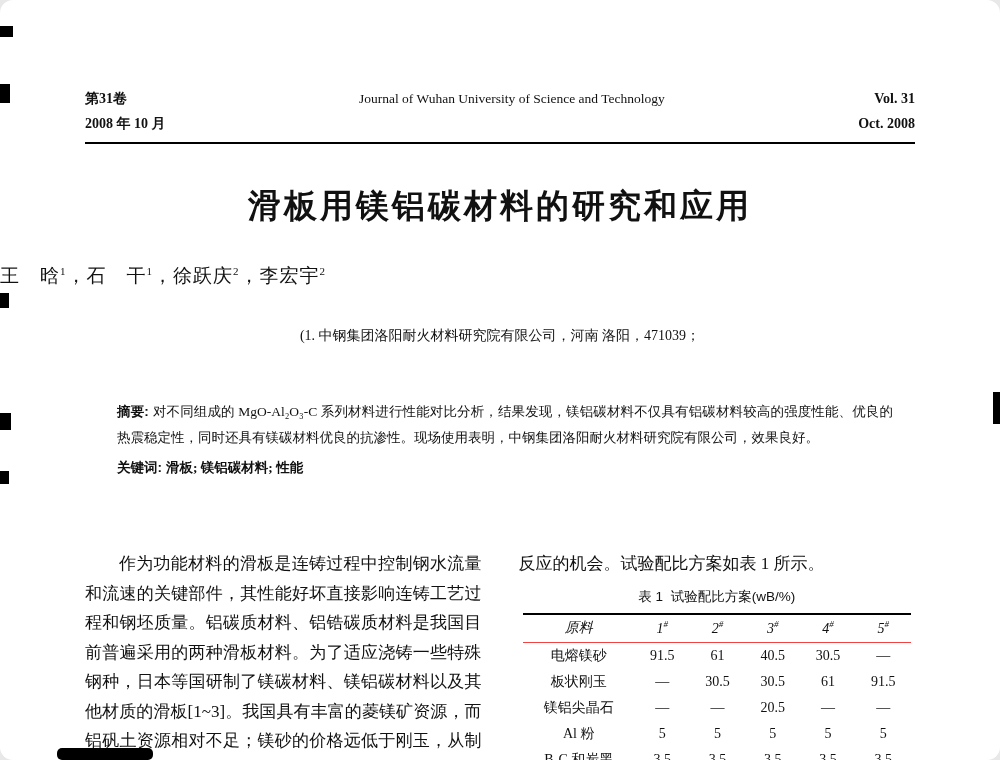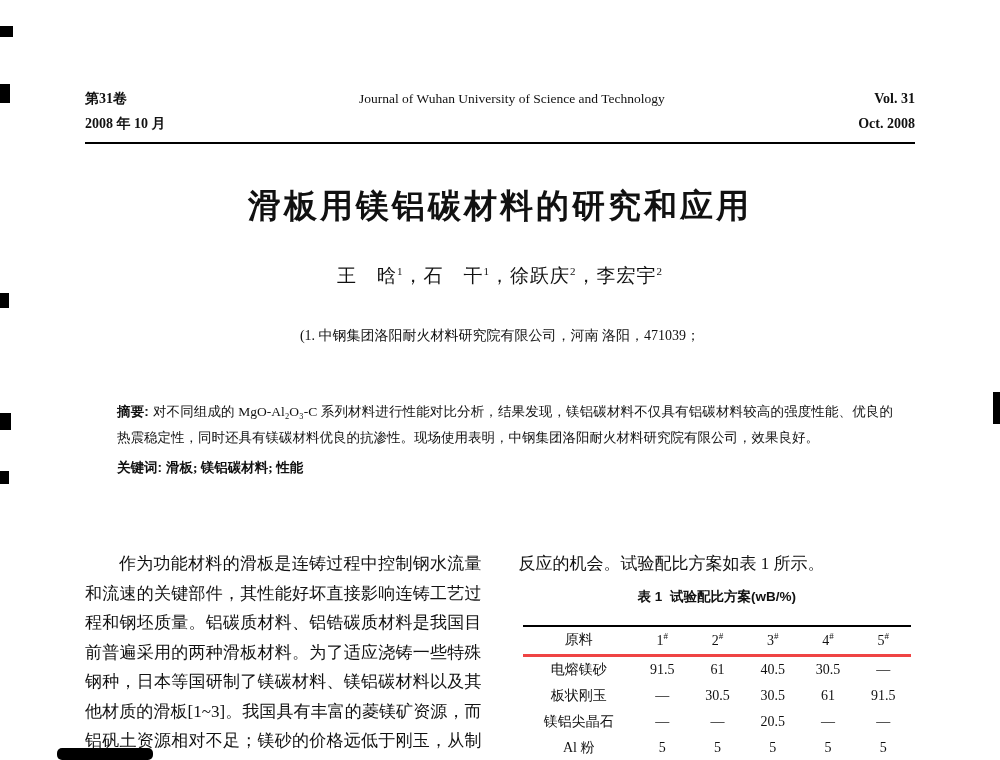--- a/index.html
+++ b/index.html
@@ -1,53 +1,54 @@
 <!DOCTYPE html>
 <html><head>
 <meta charset="utf-8">
 <style>
   html,body{margin:0;padding:0;background:#e8e8e8;}
   .page{
     position:relative;width:1000px;height:760px;margin:0 auto;
     background:#ffffff;overflow:hidden;color:#111;
     font-family:"Liberation Serif","DejaVu Serif",serif;
+    border-radius:13px;
   }
   
   .jheader{position:absolute;top:86px;left:85px;right:85px;display:flex;justify-content:space-between;align-items:flex-start;}
   .h-left,.h-right{font-weight:bold;font-size:14px;line-height:25px;white-space:nowrap;}
   .h-right{text-align:right;}
   .h-center{text-align:center;flex:1;}
   .jcn{font-weight:bold;font-size:16px;letter-spacing:8px;white-space:nowrap;}
   .jen{font-weight:normal;font-size:13.5px;margin-top:5px;white-space:nowrap;}
   .rule{position:absolute;top:142px;left:85px;right:85px;height:2px;background:#000;}
   
   .atitle{position:absolute;top:184px;left:0;right:0;text-align:center;
     font-family:"Liberation Sans","DejaVu Sans",sans-serif;font-weight:bold;font-size:33px;letter-spacing:3px;}
-  .authors{position:absolute;top:263px;left:0;right:0;text-align:center;font-size:19px;letter-spacing:1px;}
+  .authors{position:absolute;top:263px;left:0;right:0;font-size:19px;letter-spacing:1px;}
   .authors sup{font-size:11px;}
   .affils{position:absolute;top:322px;left:0;right:0;text-align:center;font-size:14px;line-height:28px;}
   
   .front{position:absolute;top:399px;left:117px;right:107px;font-size:13.5px;line-height:26px;}
   .front p{margin:0;}
   .abstract{text-align:justify;}
   .lab{font-family:"Liberation Sans","DejaVu Sans",sans-serif;font-weight:bold;margin-right:4px;}
   .keywords{margin-top:4px !important;font-weight:bold;}
   .metaline{margin-top:1px !important;font-weight:bold;}
   .metaline .gap{display:inline-block;width:26px;}
   
   .bodycols{position:absolute;top:549px;left:85px;right:85px;display:flex;gap:37px;font-size:17px;line-height:29.5px;}
   .col{width:50%;text-align:justify;}
   .col p{margin:0;}
   .indent{text-indent:2em;}
   
   .tcaption{text-align:center;font-family:"Liberation Sans","DejaVu Sans",sans-serif;
-    font-weight:bold;font-size:13.5px;line-height:16px;margin:10px 0 20px;}
+    font-weight:normal;font-size:13.5px;line-height:16px;margin:10px 0 8px;}
   .tbl{width:388px;margin:0 auto;font-size:14px;line-height:normal;border-top:2px solid #000;text-align:center;}
   .tr{display:flex;height:26px;align-items:center;}
-  .th-row{border-bottom:3px solid #ef4444;height:27px;}
+  .th-row{border-bottom:1px solid #ef4444;height:27px;font-style:italic;}
   .td{flex:1;text-align:center;}
   .td.rowlab{flex:0 0 112px;}
   .td sup{font-size:9px;}
   
   .art{position:absolute;background:#000;}
   .a1{left:0;top:26px;width:13px;height:11px;}
   .a2{left:0;top:84px;width:10px;height:19px;}
   .a3{left:0;top:293px;width:9px;height:15px;}
   .a4{left:0;top:413px;width:11px;height:17px;}
   .a5{left:0;top:471px;width:9px;height:13px;}

